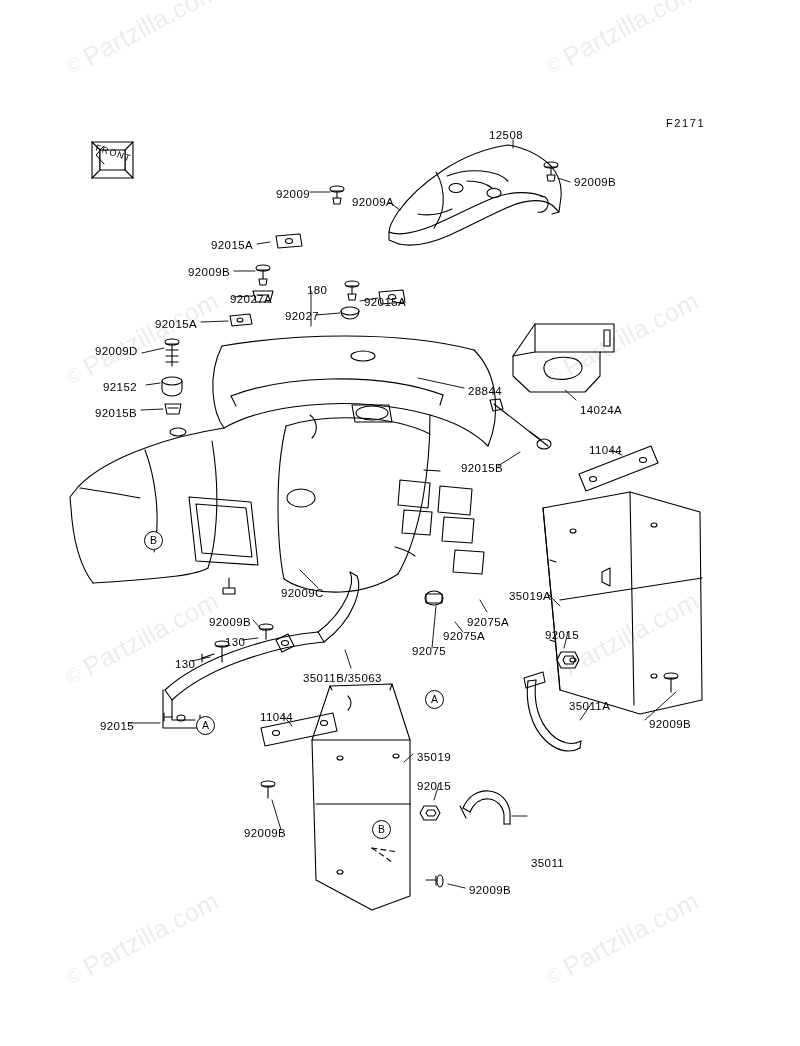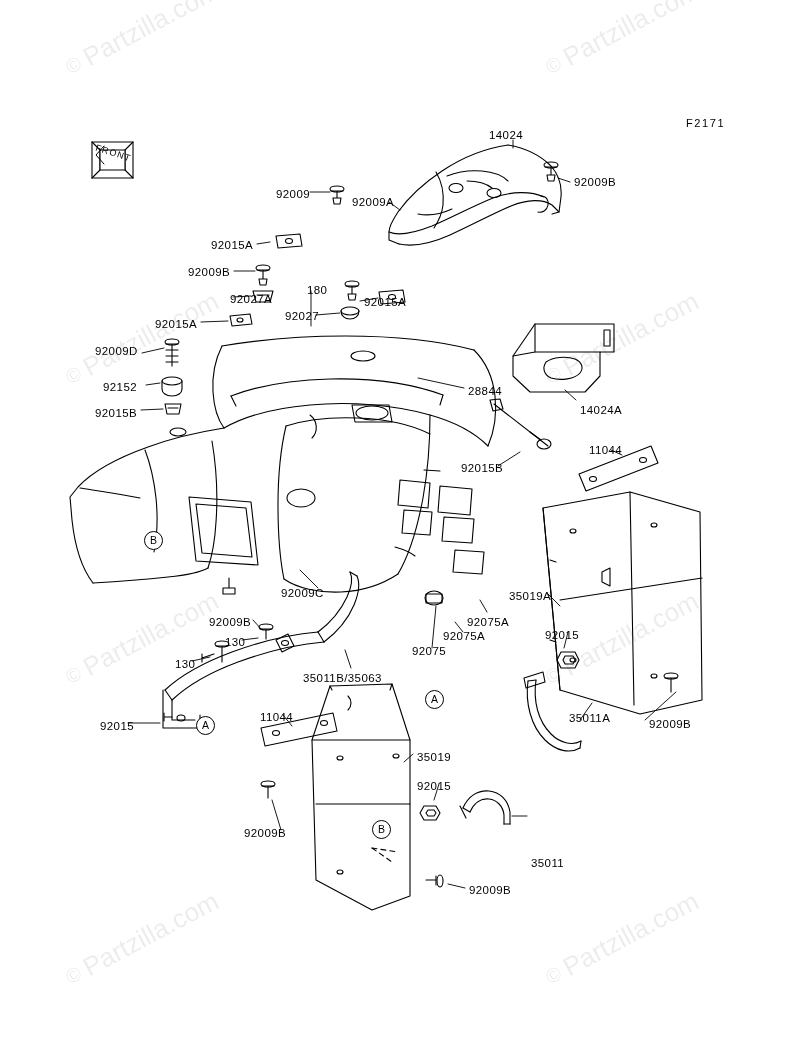--- a/index.html
+++ b/index.html
@@ -324,24 +324,24 @@
       <path d="M283 715 L292 726"></path>
       <path d="M128 723 L160 723"></path>
       <path d="M413 754 L404 762"></path>
       <path d="M439 784 L434 800"></path>
       <path d="M527 816 L512 816"></path>
       <path d="M281 830 L272 800"></path>
       <path d="M465 888 L448 884"></path>
     </g>
   </svg>
 
-  <div class="diagcode" style="left:666px; top:117px;margin-left:20px;">F2171</div>
+  <div class="diagcode" style="left:666px; top:117px;">F2171</div>
 
   <div id="callout-layer">
-      <div class="label" style="left: 489px; top: 129px;">14024</div>
+      <div class="label" style="left: 489px; top: 129px;">12508</div>
       <div class="label" style="left: 574px; top: 176px;">92009B</div>
       <div class="label" style="left: 276px; top: 188px;">92009</div>
       <div class="label" style="left: 352px; top: 196px;">92009A</div>
       <div class="label" style="left: 211px; top: 239px;">92015A</div>
       <div class="label" style="left: 188px; top: 266px;">92009B</div>
       <div class="label" style="left: 307px; top: 284px;">180</div>
       <div class="label" style="left: 364px; top: 296px;">92015A</div>
       <div class="label" style="left: 187px; top: 293px; margin-left: 43px;">92027A</div>
       <div class="label" style="left: 285px; top: 310px;">92027</div>
       <div class="label" style="left: 155px; top: 318px;">92015A</div>
@@ -355,21 +355,21 @@
       <div class="label" style="left: 281px; top: 587px;">92009C</div>
       <div class="label" style="left: 509px; top: 590px;">35019A</div>
       <div class="label" style="left: 467px; top: 616px;">92075A</div>
       <div class="label" style="left: 209px; top: 616px;">92009B</div>
       <div class="label" style="left: 225px; top: 636px;">130</div>
       <div class="label" style="left: 443px; top: 630px;">92075A</div>
       <div class="label" style="left: 545px; top: 629px;">92015</div>
       <div class="label" style="left: 412px; top: 645px;">92075</div>
       <div class="label" style="left: 175px; top: 658px;">130</div>
       <div class="label" style="left: 303px; top: 672px; text-align: center;">35011B/35063</div>
-      <div class="label" style="left: 569px; top: 700px; margin-top: 12px;">35011A</div>
+      <div class="label" style="left: 569px; top: 700px;">35011A</div>
       <div class="label" style="left: 649px; top: 718px;">92009B</div>
       <div class="label" style="left: 260px; top: 711px;">11044</div>
       <div class="label" style="left: 100px; top: 720px;">92015</div>
       <div class="label" style="left: 417px; top: 751px;">35019</div>
       <div class="label" style="left: 417px; top: 780px;">92015</div>
       <div class="label" style="left: 531px; top: 813px; margin-top: 44px;">35011</div>
       <div class="label" style="left: 244px; top: 827px;">92009B</div>
       <div class="label" style="left: 469px; top: 884px;">92009B</div>
     </div>
 

